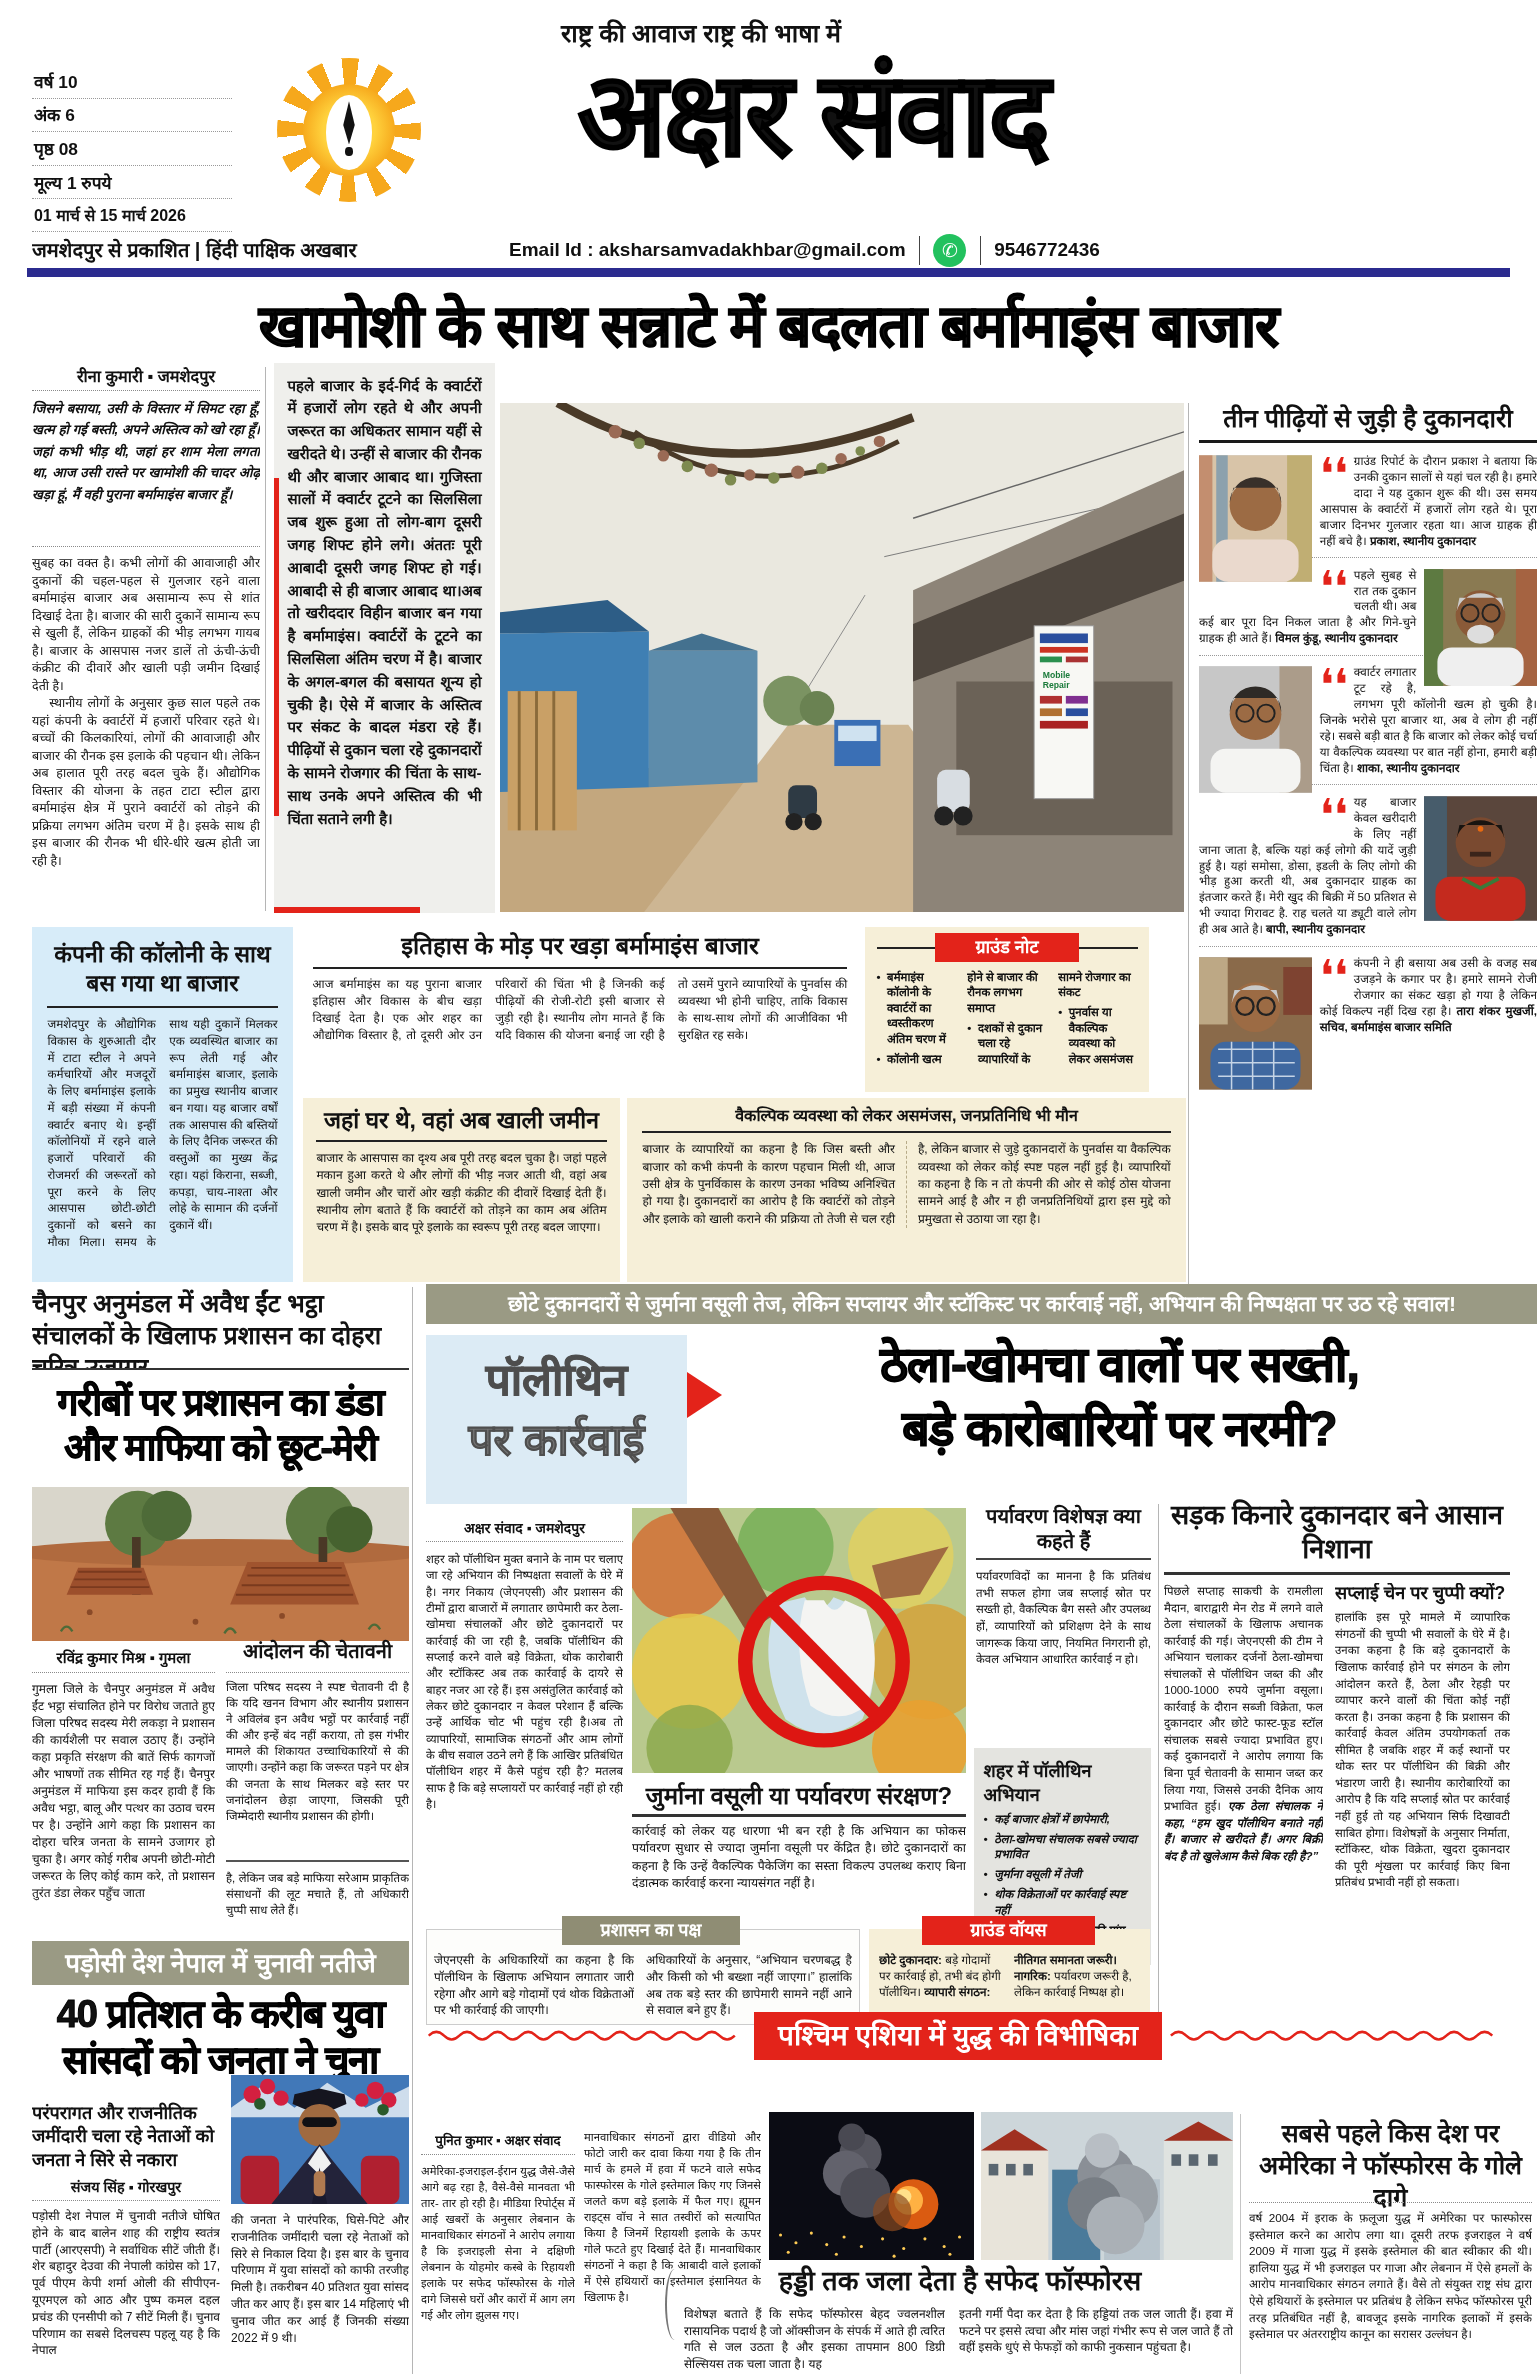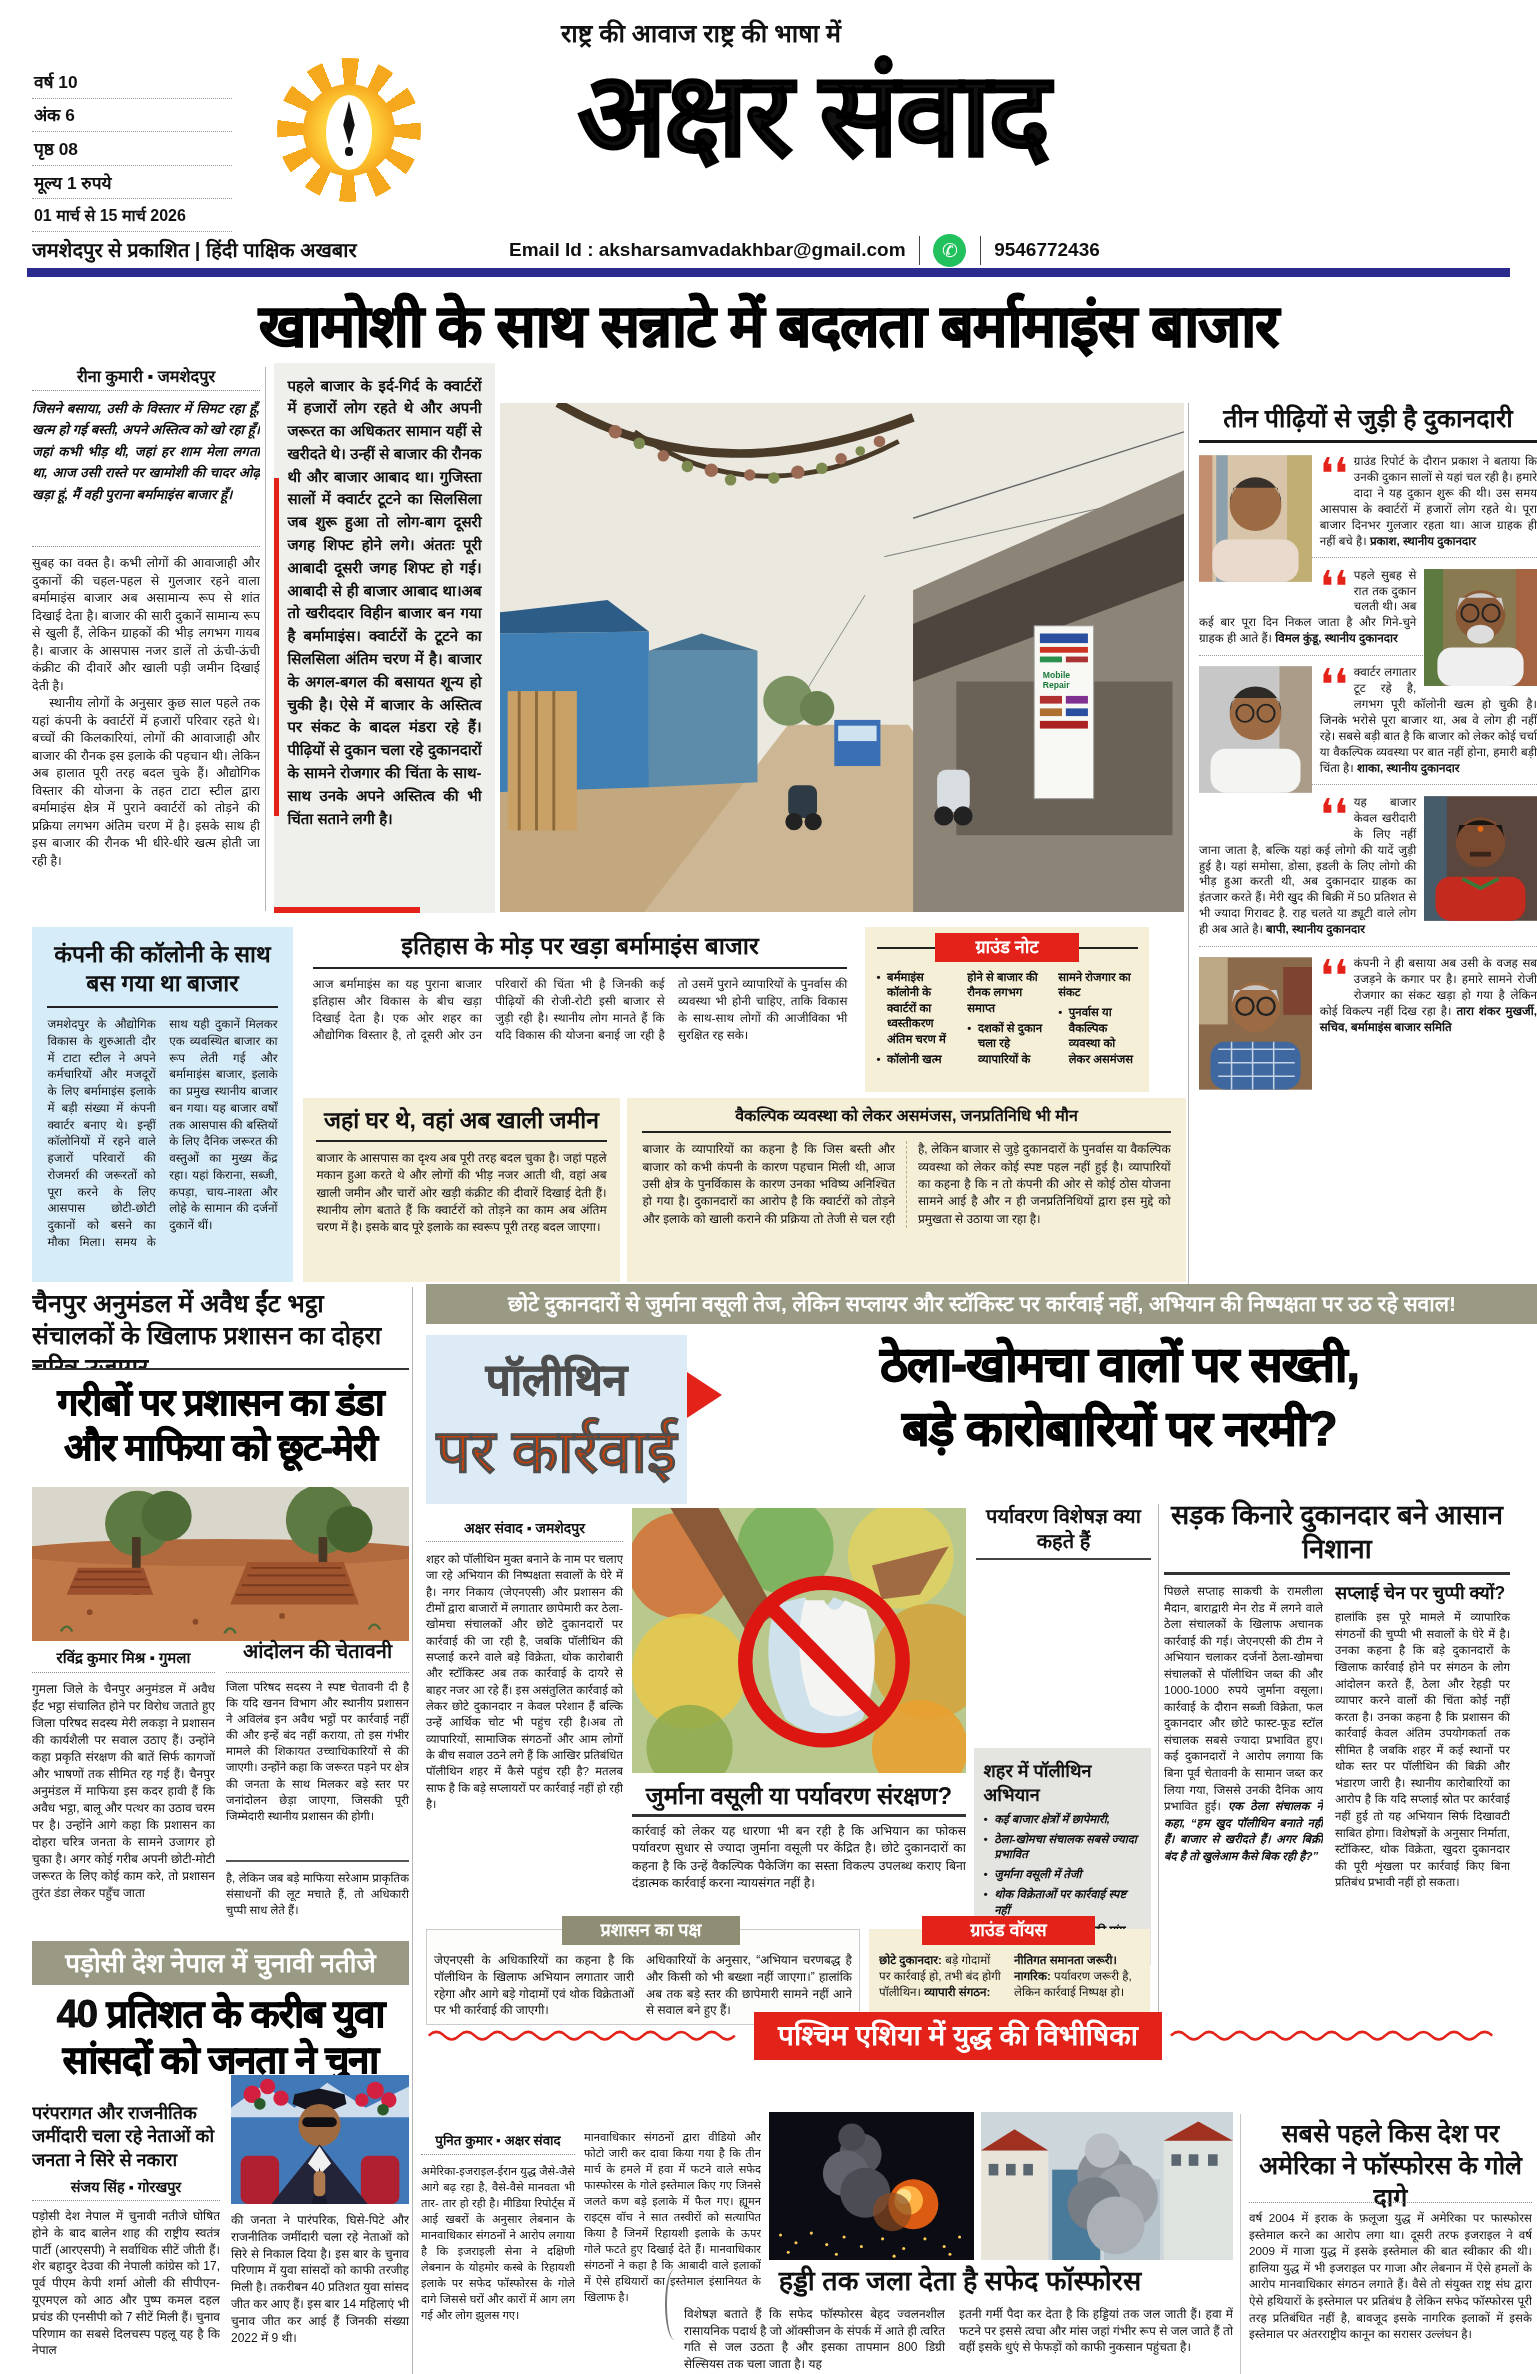--- a/index.html
+++ b/index.html
@@ -386,21 +386,21 @@
     </svg>
   </div>
   <div class="abs body-col" style="left:231px;top:2212px;width:178px;height:163px;font-size:12px;line-height:1.4">की जनता ने पारंपरिक, घिसे-पिटे और राजनीतिक जमींदारी चला रहे नेताओं को सिरे से निकाल दिया है। इस बार के चुनाव परिणाम में युवा सांसदों को काफी तरजीह मिली है। तकरीबन 40 प्रतिशत युवा सांसद जीत कर आए हैं। इस बार 14 महिलाएं भी चुनाव जीत कर आई हैं जिनकी संख्या 2022 में 9 थी।</div>
 
   <div class="vline" style="left:412px;top:1287px;height:1088px"></div>
 
   <div class="abs olivebanner" style="left:426px;top:1284px;width:1112px;height:40px;line-height:40px;font-size:21px">छोटे दुकानदारों से जुर्माना वसूली तेज, लेकिन सप्लायर और स्टॉकिस्ट पर कार्रवाई नहीं, अभियान की निष्पक्षता पर उठ रहे सवाल!</div>
 
   <div class="abs bluebox" style="left:426px;top:1335px;width:261px;height:169px;background:#dcebf5">
     <div class="c" style="font-size:44px;font-weight:bold;color:#4e4e4e;margin-top:13.4px;-webkit-text-stroke:0.8px #4e4e4e">पॉलीथिन</div>
-    <div class="c" style="font-size:60px;font-weight:bold;color:#c2410c;-webkit-text-stroke:0.8px #4e4e4e">पर कार्रवाई</div>
+    <div class="c" style="font-size:44px;font-weight:bold;color:#737373;-webkit-text-stroke:0.8px #4e4e4e">पर कार्रवाई</div>
   </div>
   <div class="tri-right" style="left:687px;top:1372px"></div>
 
   <div class="abs h-huge" style="left:711px;top:1333px;width:817px;height:173px;font-size:48px;line-height:1.34;-webkit-text-stroke:1.3px #000">
     <div>ठेला-खोमचा वालों पर सख्ती,</div>
     <div>बड़े कारोबारियों पर नरमी?</div>
   </div>
 
   <div class="abs byline" style="left:426px;top:1518px;width:197px;font-size:14px">अक्षर संवाद ▪ जमशेदपुर</div>
   <div class="abs dotrule" style="left:426px;top:1539px;width:197px;height:2.9px"></div>
@@ -423,20 +423,21 @@
       <circle cx="200" cy="160" r="82" fill="none" stroke="#dd1612" stroke-width="15"></circle>
       <line x1="143" y1="102" x2="257" y2="218" stroke="#dd1612" stroke-width="15"></line>
     </svg>
   </div>
   <div class="abs boxtitle" style="left:632px;top:1781px;width:334px;font-size:24px">जुर्माना वसूली या पर्यावरण संरक्षण?</div>
   <div class="abs" style="left:632px;top:1814px;width:334px;height:2.9px;background:#333"></div>
   <div class="abs body-col" style="left:632px;top:1823px;width:334px;height:86px;font-size:12.3px;line-height:1.42">कार्रवाई को लेकर यह धारणा भी बन रही है कि अभियान का फोकस पर्यावरण सुधार से ज्यादा जुर्माना वसूली पर केंद्रित है। छोटे दुकानदारों का कहना है कि उन्हें वैकल्पिक पैकेजिंग का सस्ता विकल्प उपलब्ध कराए बिना दंडात्मक कार्रवाई करना न्यायसंगत नहीं है।</div>
 
   <div class="abs boxtitle" style="left:976px;top:1504px;width:175px;font-size:20px">पर्यावरण विशेषज्ञ क्या कहते हैं</div>
   <div class="abs" style="left:976px;top:1558px;width:175px;height:2.4px;background:#444"></div>
+  <div class="abs body-col" style="left:976px;top:1568px;width:175px;height:175px;font-size:11.5px;line-height:1.45">पर्यावरणविदों का मानना है कि प्रतिबंध तभी सफल होगा जब सप्लाई स्रोत पर सख्ती हो, वैकल्पिक बैग सस्ते और उपलब्ध हों, व्यापारियों को प्रशिक्षण देने के साथ जागरूक किया जाए, नियमित निगरानी हो, केवल अभियान आधारित कार्रवाई न हो।</div>
 
   <div class="abs gray2" style="left:974px;top:1748px;width:177px;height:217px;padding:9.6px">
     <div class="b" style="font-size:18px;margin-bottom:6.7px">शहर में पॉलीथिन अभियान</div>
     <div style="font-size:11.5px;line-height:1.32;font-style:italic">
       <div class="bullet">कई बाजार क्षेत्रों में छापेमारी,</div>
       <div class="bullet">ठेला-खोमचा संचालक सबसे ज्यादा प्रभावित</div>
       <div class="bullet">जुर्माना वसूली में तेजी</div>
       <div class="bullet">थोक विक्रेताओं पर कार्रवाई स्पष्ट नहीं</div>
       <div class="bullet">सप्लाई चेन पर निगरानी की मांग तेज</div>
     </div>

